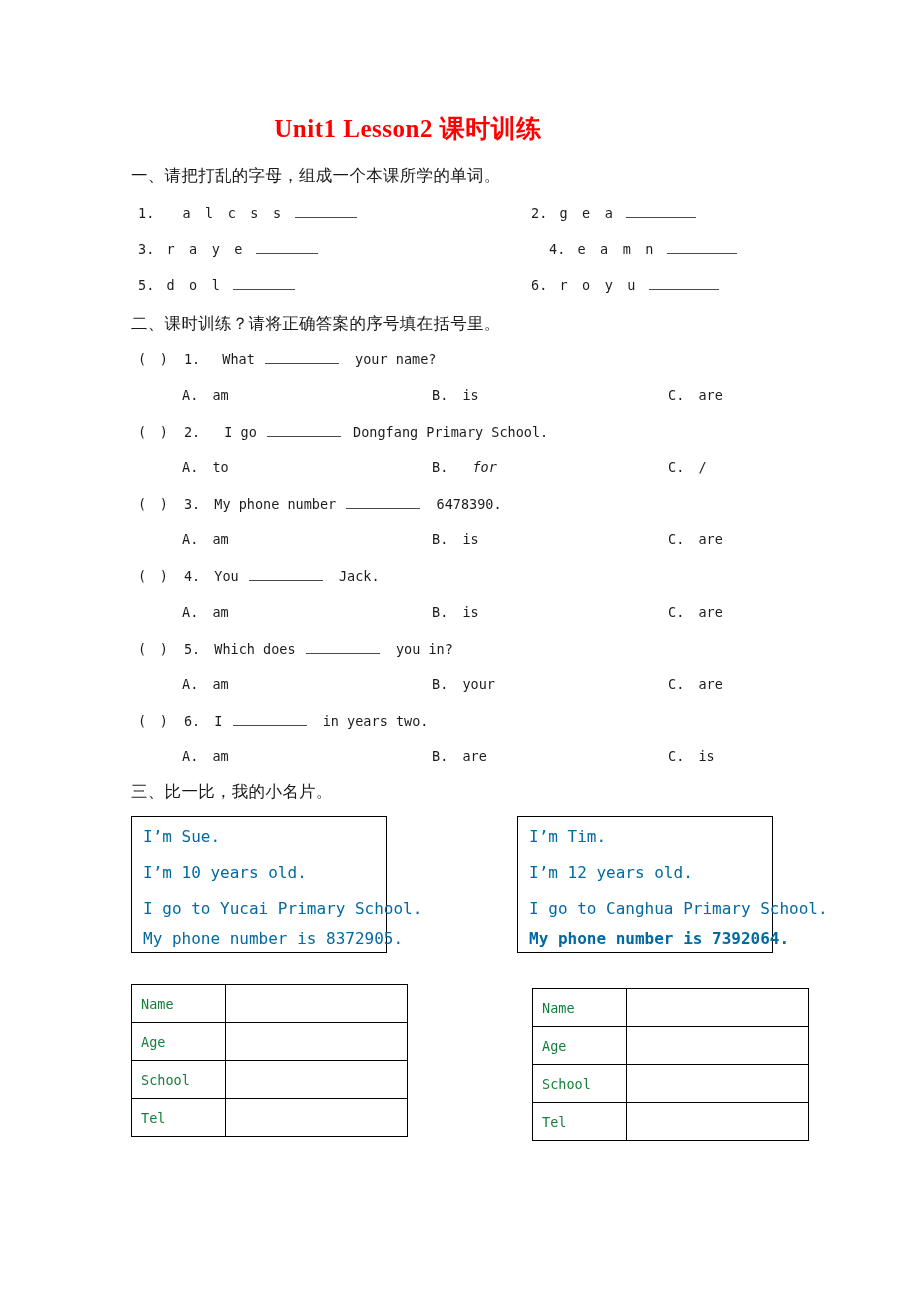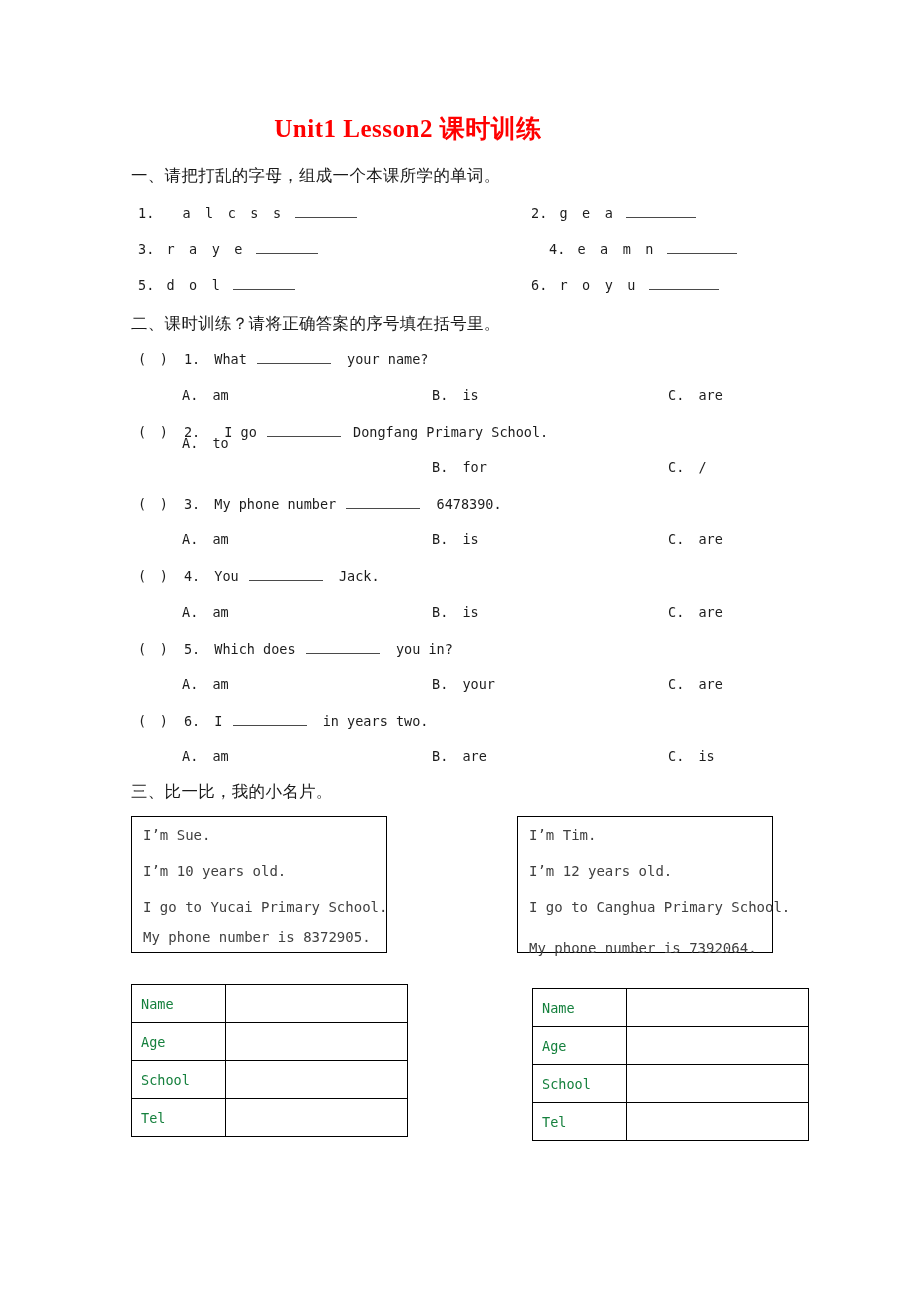--- a/index.html
+++ b/index.html
@@ -71,22 +71,22 @@
   .card {
     position: absolute;
     border: 1.4px solid #000000;
     box-sizing: border-box;
     background: #ffffff;
     overflow: visible;
   }
   .card-line {
     position: absolute;
     font-family: "DejaVu Sans Mono", "Liberation Mono", monospace;
-    font-size: 14px;
-    color: #404040;
+    font-size: 16px;
+    color: #0369a1;
     white-space: nowrap;
     left: 11px;
   }
 
   
   .info-table {
     position: absolute;
     border-collapse: collapse;
     table-layout: fixed;
   }
@@ -140,21 +140,21 @@
   <span>6.</span>
   <span class="en-wide" style="margin-left:4px;">r o y u</span>
   <span class="blank blank-m"></span>
 </div>
 
 <div class="cn-head" style="top:313px;">二、课时训练？请将正确答案的序号填在括号里。</div>
 
 <div class="en" style="left:138px; top:350px;">
   <span>(　)</span>
   <span style="margin-left:8px;">1.</span>
-  <span style="margin-left:6px;">What</span>
+  <span style="margin-left:14px;">What</span>
   <span class="blank blank-l"></span>
   <span style="margin-left:6px;">your name?</span>
 </div>
 <div class="en" style="left:182px; top:387px;">
   <span>A.</span>
   <span style="margin-left:6px;">am</span>
 </div>
 <div class="en" style="left:432px; top:387px;">
   <span>B.</span>
   <span style="margin-left:6px;">is</span>
@@ -164,27 +164,27 @@
   <span style="margin-left:6px;">are</span>
 </div>
 
 <div class="en" style="left:138px; top:423px;">
   <span>(　)</span>
   <span style="margin-left:8px;">2.</span>
   <span style="margin-left:16px;text-align:center;">I go</span>
   <span class="blank blank-l"></span>
   <span style="margin-left:2px;">Dongfang Primary School.</span>
 </div>
-<div class="en" style="left:182px; top:435px;text-align:center;">
+<div class="en" style="left:182px; top:459px;text-align:center;">
   <span>A.</span>
   <span style="margin-left:6px;">to</span>
 </div>
 <div class="en" style="left:432px; top:459px;">
   <span>B.</span>
-  <span style="margin-left:6px;">for</span>
+  <span style="margin-left:16px;font-style:italic;">for</span>
 </div>
 <div class="en" style="left:668px; top:459px;">
   <span>C.</span>
   <span style="margin-left:6px;">/</span>
 </div>
 
 <div class="en" style="left:138px; top:495px;">
   <span>(　)</span>
   <span style="margin-left:8px;">3.</span>
   <span style="margin-left:6px;">My phone number</span>
@@ -270,21 +270,21 @@
   <div class="card-line" style="top:10px;">I’m Sue.</div>
   <div class="card-line" style="top:46px;">I’m 10 years old.</div>
   <div class="card-line" style="top:82px;">I go to Yucai Primary School.</div>
   <div class="card-line" style="top:112px;">My phone number is 8372905.</div>
 </div>
 
 <div class="card" style="left:517px; top:816px; width:256px; height:137px;">
   <div class="card-line" style="top:10px;">I’m Tim.</div>
   <div class="card-line" style="top:46px;">I’m 12 years old.</div>
   <div class="card-line" style="top:82px;">I go to Canghua Primary School.</div>
-  <div class="card-line" style="top:123px;">My phone number is 7392064.</div>
+  <div class="card-line" style="top:112px;font-weight:bold;">My phone number is 7392064.</div>
 </div>
 
 <table class="info-table" style="left:131px; top:984px; width:256px;">
   <tbody>
     <tr>
       <td class="label">Name</td>
       <td class="value"></td>
     </tr>
     <tr>
       <td class="label">Age</td>

